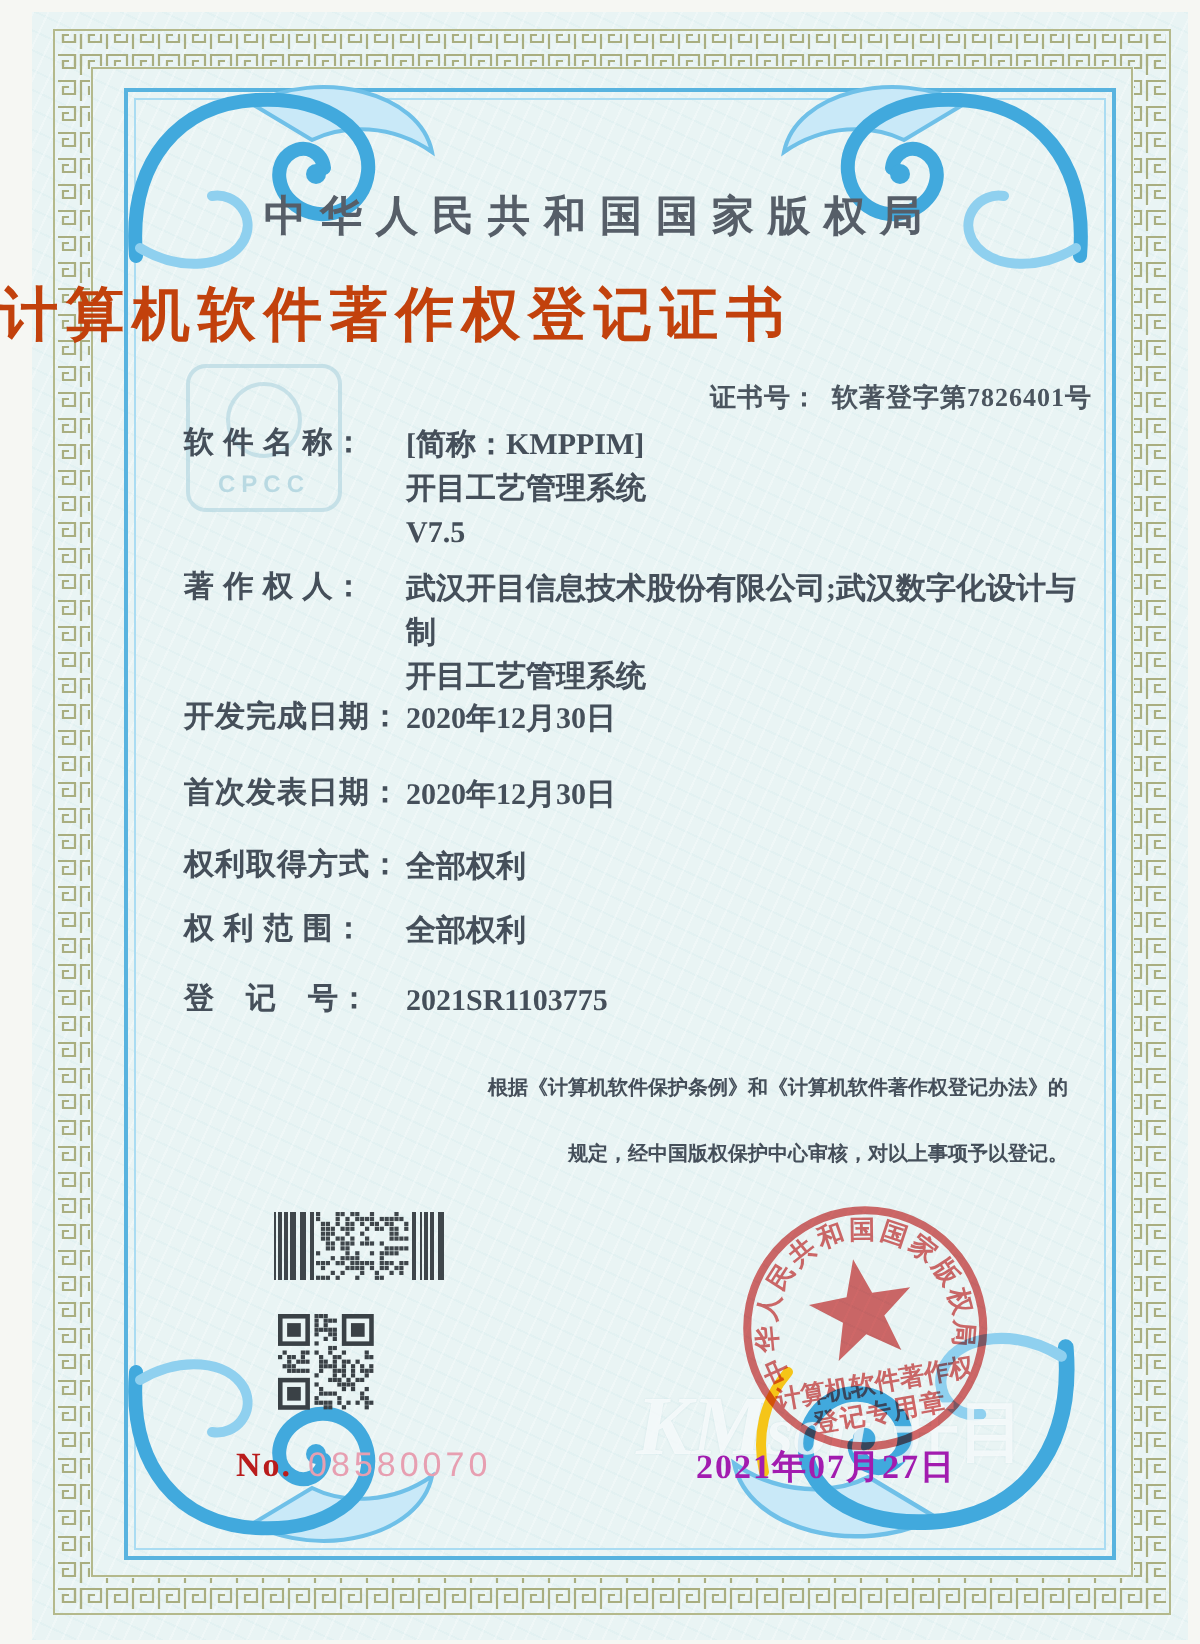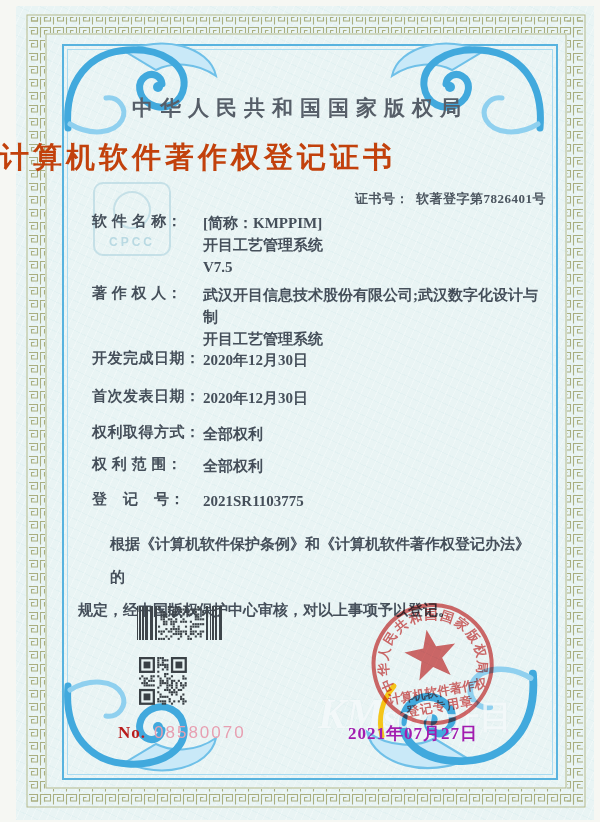--- a/index.html
+++ b/index.html
@@ -47,21 +47,21 @@
   .field{position:absolute;left:92px;width:460px;color:#454f5a;}
   .field .lbl{
     position:absolute;left:0;top:0;width:104px;
     font-size:15px;font-weight:700;letter-spacing:.5px;white-space:nowrap;
   }
   .field .val{
     position:absolute;left:111px;top:0;width:348px;
     font-size:15px;font-weight:700;line-height:22px;
   }
   .statement{position:absolute;left:78px;top:528px;width:456px;
-    font-size:15px;font-weight:700;color:#454f5a;line-height:33px;}
+    font-size:10px;font-weight:700;color:#454f5a;line-height:33px;text-align:right;}
   .statement .l1{padding-left:32px;}
 
   .barcode{position:absolute;left:137px;top:605px;}
   .qrcode{position:absolute;left:139px;top:657px;}
 
   .serial{position:absolute;left:118px;top:723px;font-size:17px;}
   .serial .no{color:#b91c1c;font-weight:700;letter-spacing:1px;}
   .serial .digits{color:#e79fb1;letter-spacing:2px;margin-left:8px;font-family:"Liberation Sans","DejaVu Sans",sans-serif;margin-top:41px;}
 
   .watermark{

